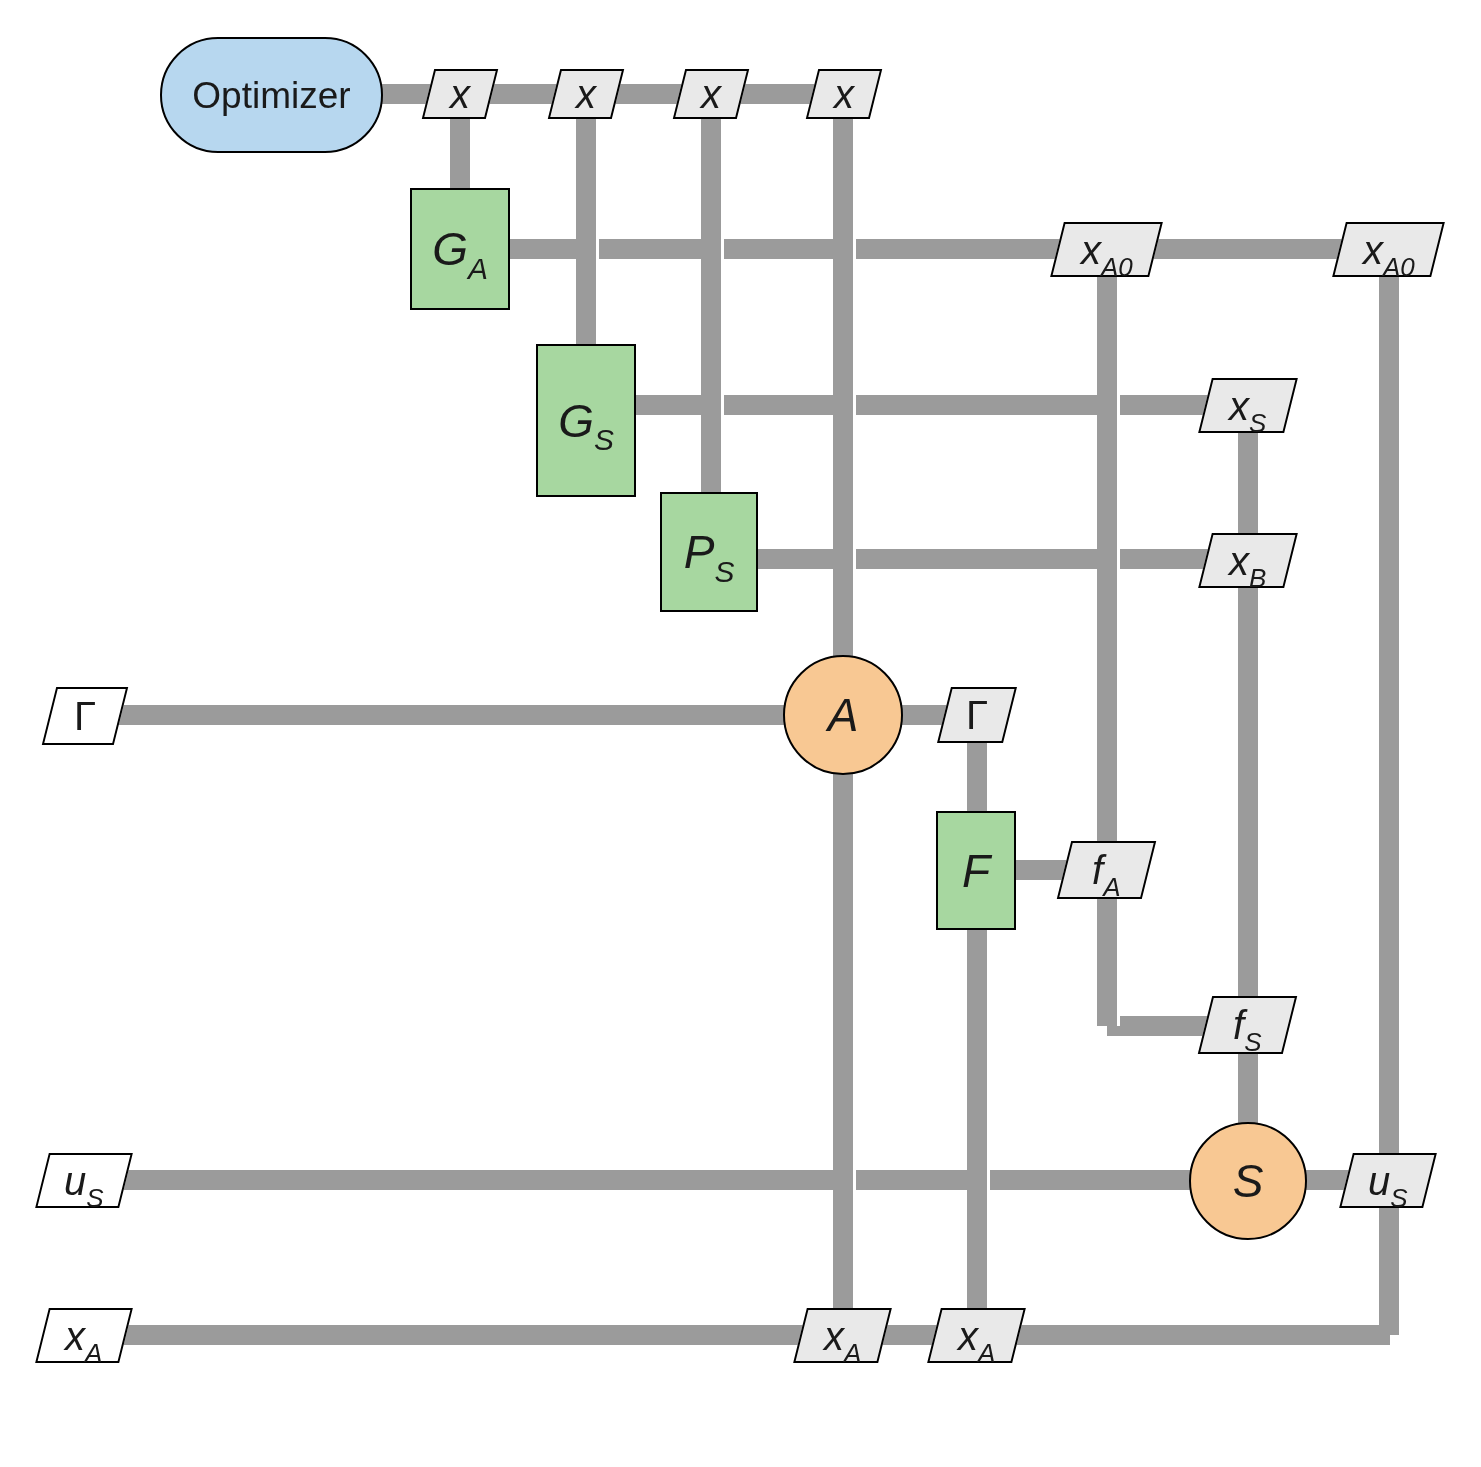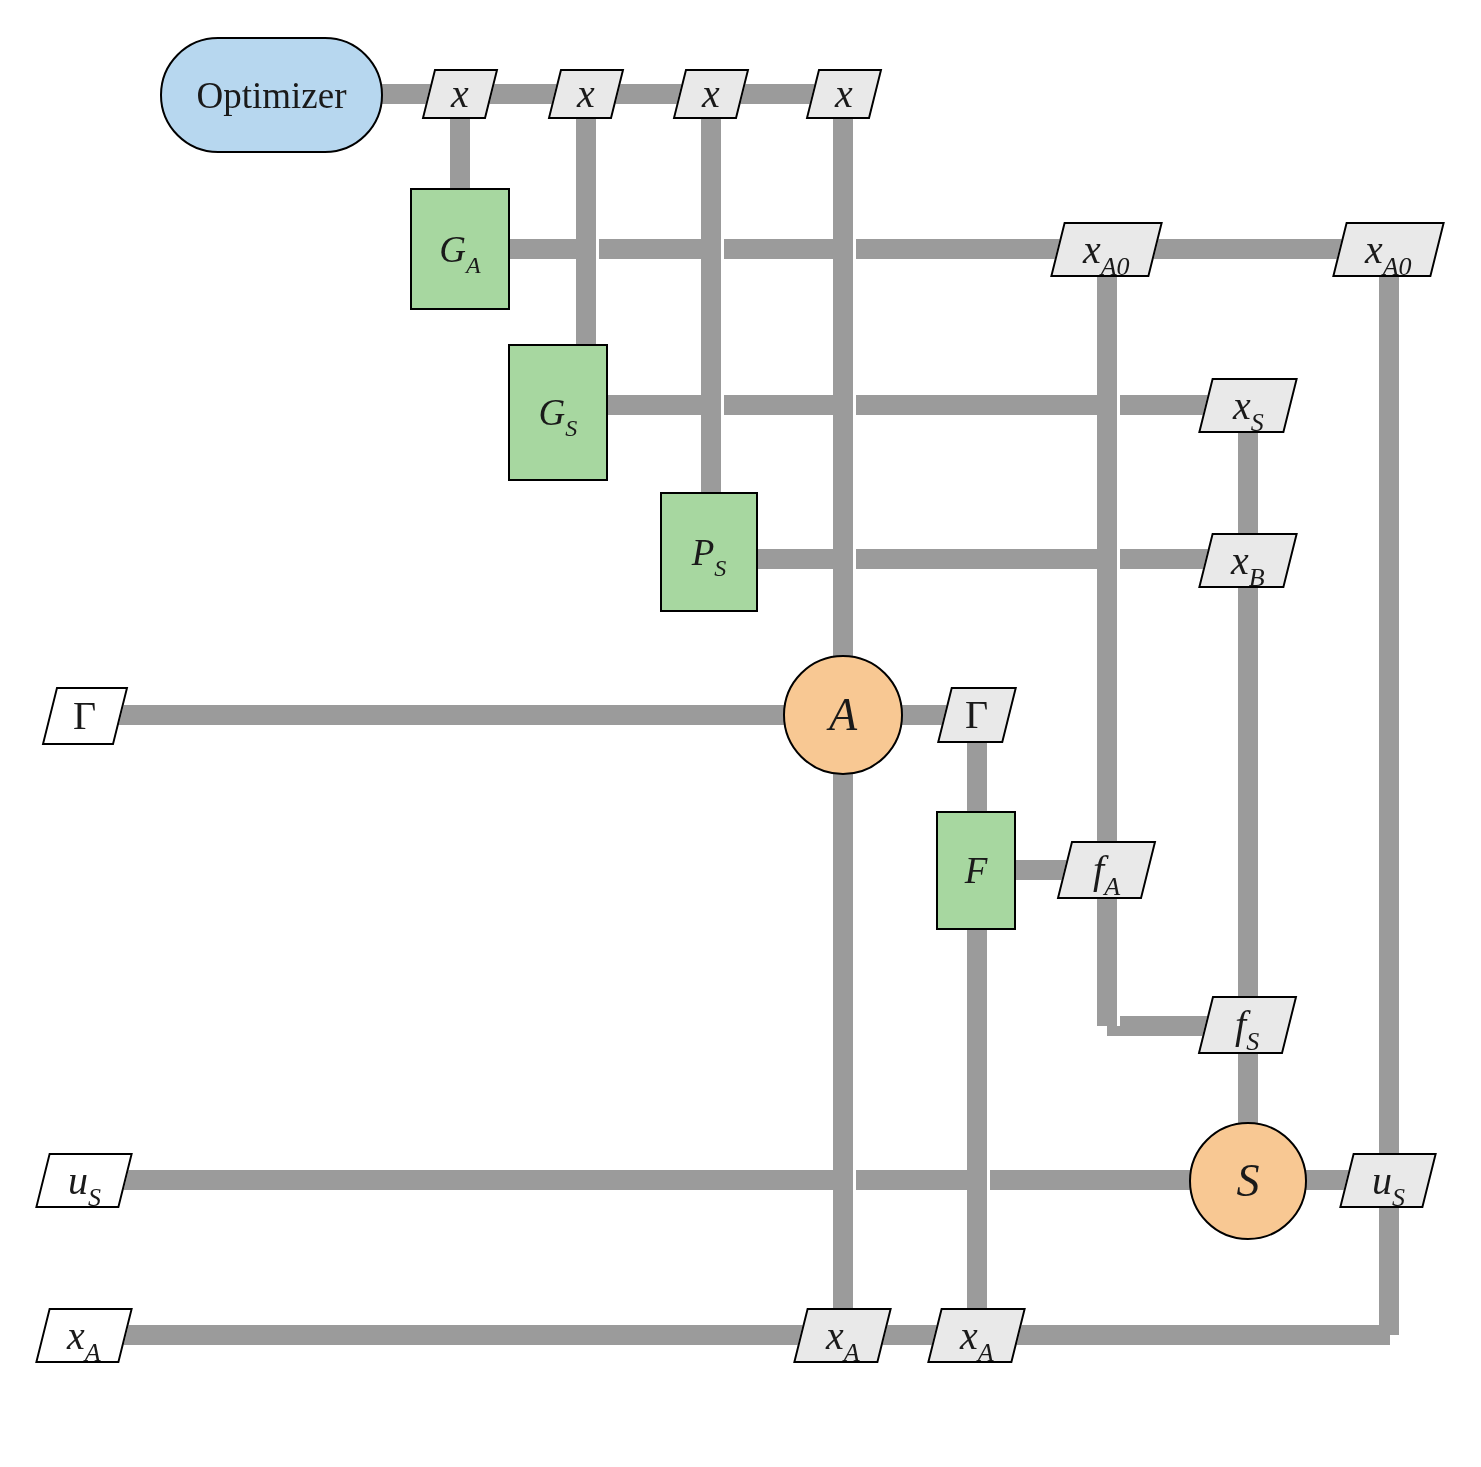--- a/index.html
+++ b/index.html
@@ -1,29 +1,29 @@
 <!DOCTYPE html>
 <html style="--line: #9b9b9b; --process_fill: #a7d7a0; --start_fill: #b7d7ef; --operator_fill: #f8c893; --data_fill: #e9e9e9; --input_fill: #ffffff; --border: #000000; --text: #1a1a1a;"><head>
 <meta charset="utf-8">
 <style>
   html,body { margin:0; padding:0; background:#ffffff; }
   .canvas {
     position:relative; width:1481px; height:1467px; background:#ffffff;
-    font-family:Liberation Serif, serif; overflow:hidden; color:#111111;
+    font-family:Liberation Sans, sans-serif; overflow:hidden; color:#111111;
   }
   
   .hline, .vline { position:absolute; background:var(--line,#9b9b9b); }
   .hline { height:20px; z-index:1; }
   .vline { width:20px; z-index:2; box-shadow:3px 0 0 #ffffff; }
   
   .node {
     position:absolute; z-index:3; display:flex; align-items:center; justify-content:center;
     box-sizing:border-box; border:2px solid var(--border,#000000); color:var(--text,#1a1a1a);
   }
-  .process  { background:var(--process_fill,#a7d7a0); font-size:37px; }
+  .process  { background:var(--process_fill,#a7d7a0); font-size:46px; }
   .operator { background:var(--operator_fill,#f8c893); border-radius:50%; font-size:46px; }
   .start    { background:var(--start_fill,#b7d7ef); border-radius:60px; font-size:37px; font-style:normal; }
   .para     { transform:skewX(-14deg); font-size:40px; }
   .para.gray  { background:var(--data_fill,#e9e9e9); }
   .para.white { background:var(--input_fill,#ffffff); }
   .para > .lbl { transform:skewX(14deg); }
   .lbl { white-space:nowrap; line-height:1; }
   .lbl i { font-style:italic; }
   .upright .lbl i { font-style:normal; }
   sub { font-size:65%; font-style:italic; line-height:0; position:relative; bottom:-0.12em; }
@@ -70,21 +70,21 @@
   <div class="node para gray" style="left:679px;top:69px;width:64px;height:50px">
     <span class="lbl"><i>x</i><sub></sub></span>
   </div>
   <div class="node para gray" style="left:812px;top:69px;width:64px;height:50px">
     <span class="lbl"><i>x</i><sub></sub></span>
   </div>
 
   <div class="node process" style="left:410px;top:188px;width:100px;height:122px">
     <span class="lbl"><i>G</i><sub>A</sub></span>
   </div>
-  <div class="node process" style="left:508px;top:344px;width:100px;height:137px">
+  <div class="node process" style="left:536px;top:344px;width:100px;height:153px">
     <span class="lbl"><i>G</i><sub>S</sub></span>
   </div>
   <div class="node process" style="left:660px;top:492px;width:98px;height:120px">
     <span class="lbl"><i>P</i><sub>S</sub></span>
   </div>
   <div class="node process" style="left:936px;top:811px;width:80px;height:119px">
     <span class="lbl"><i>F</i><sub></sub></span>
   </div>
 
   <div class="node operator" style="left:783px;top:655px;width:120px;height:120px">

